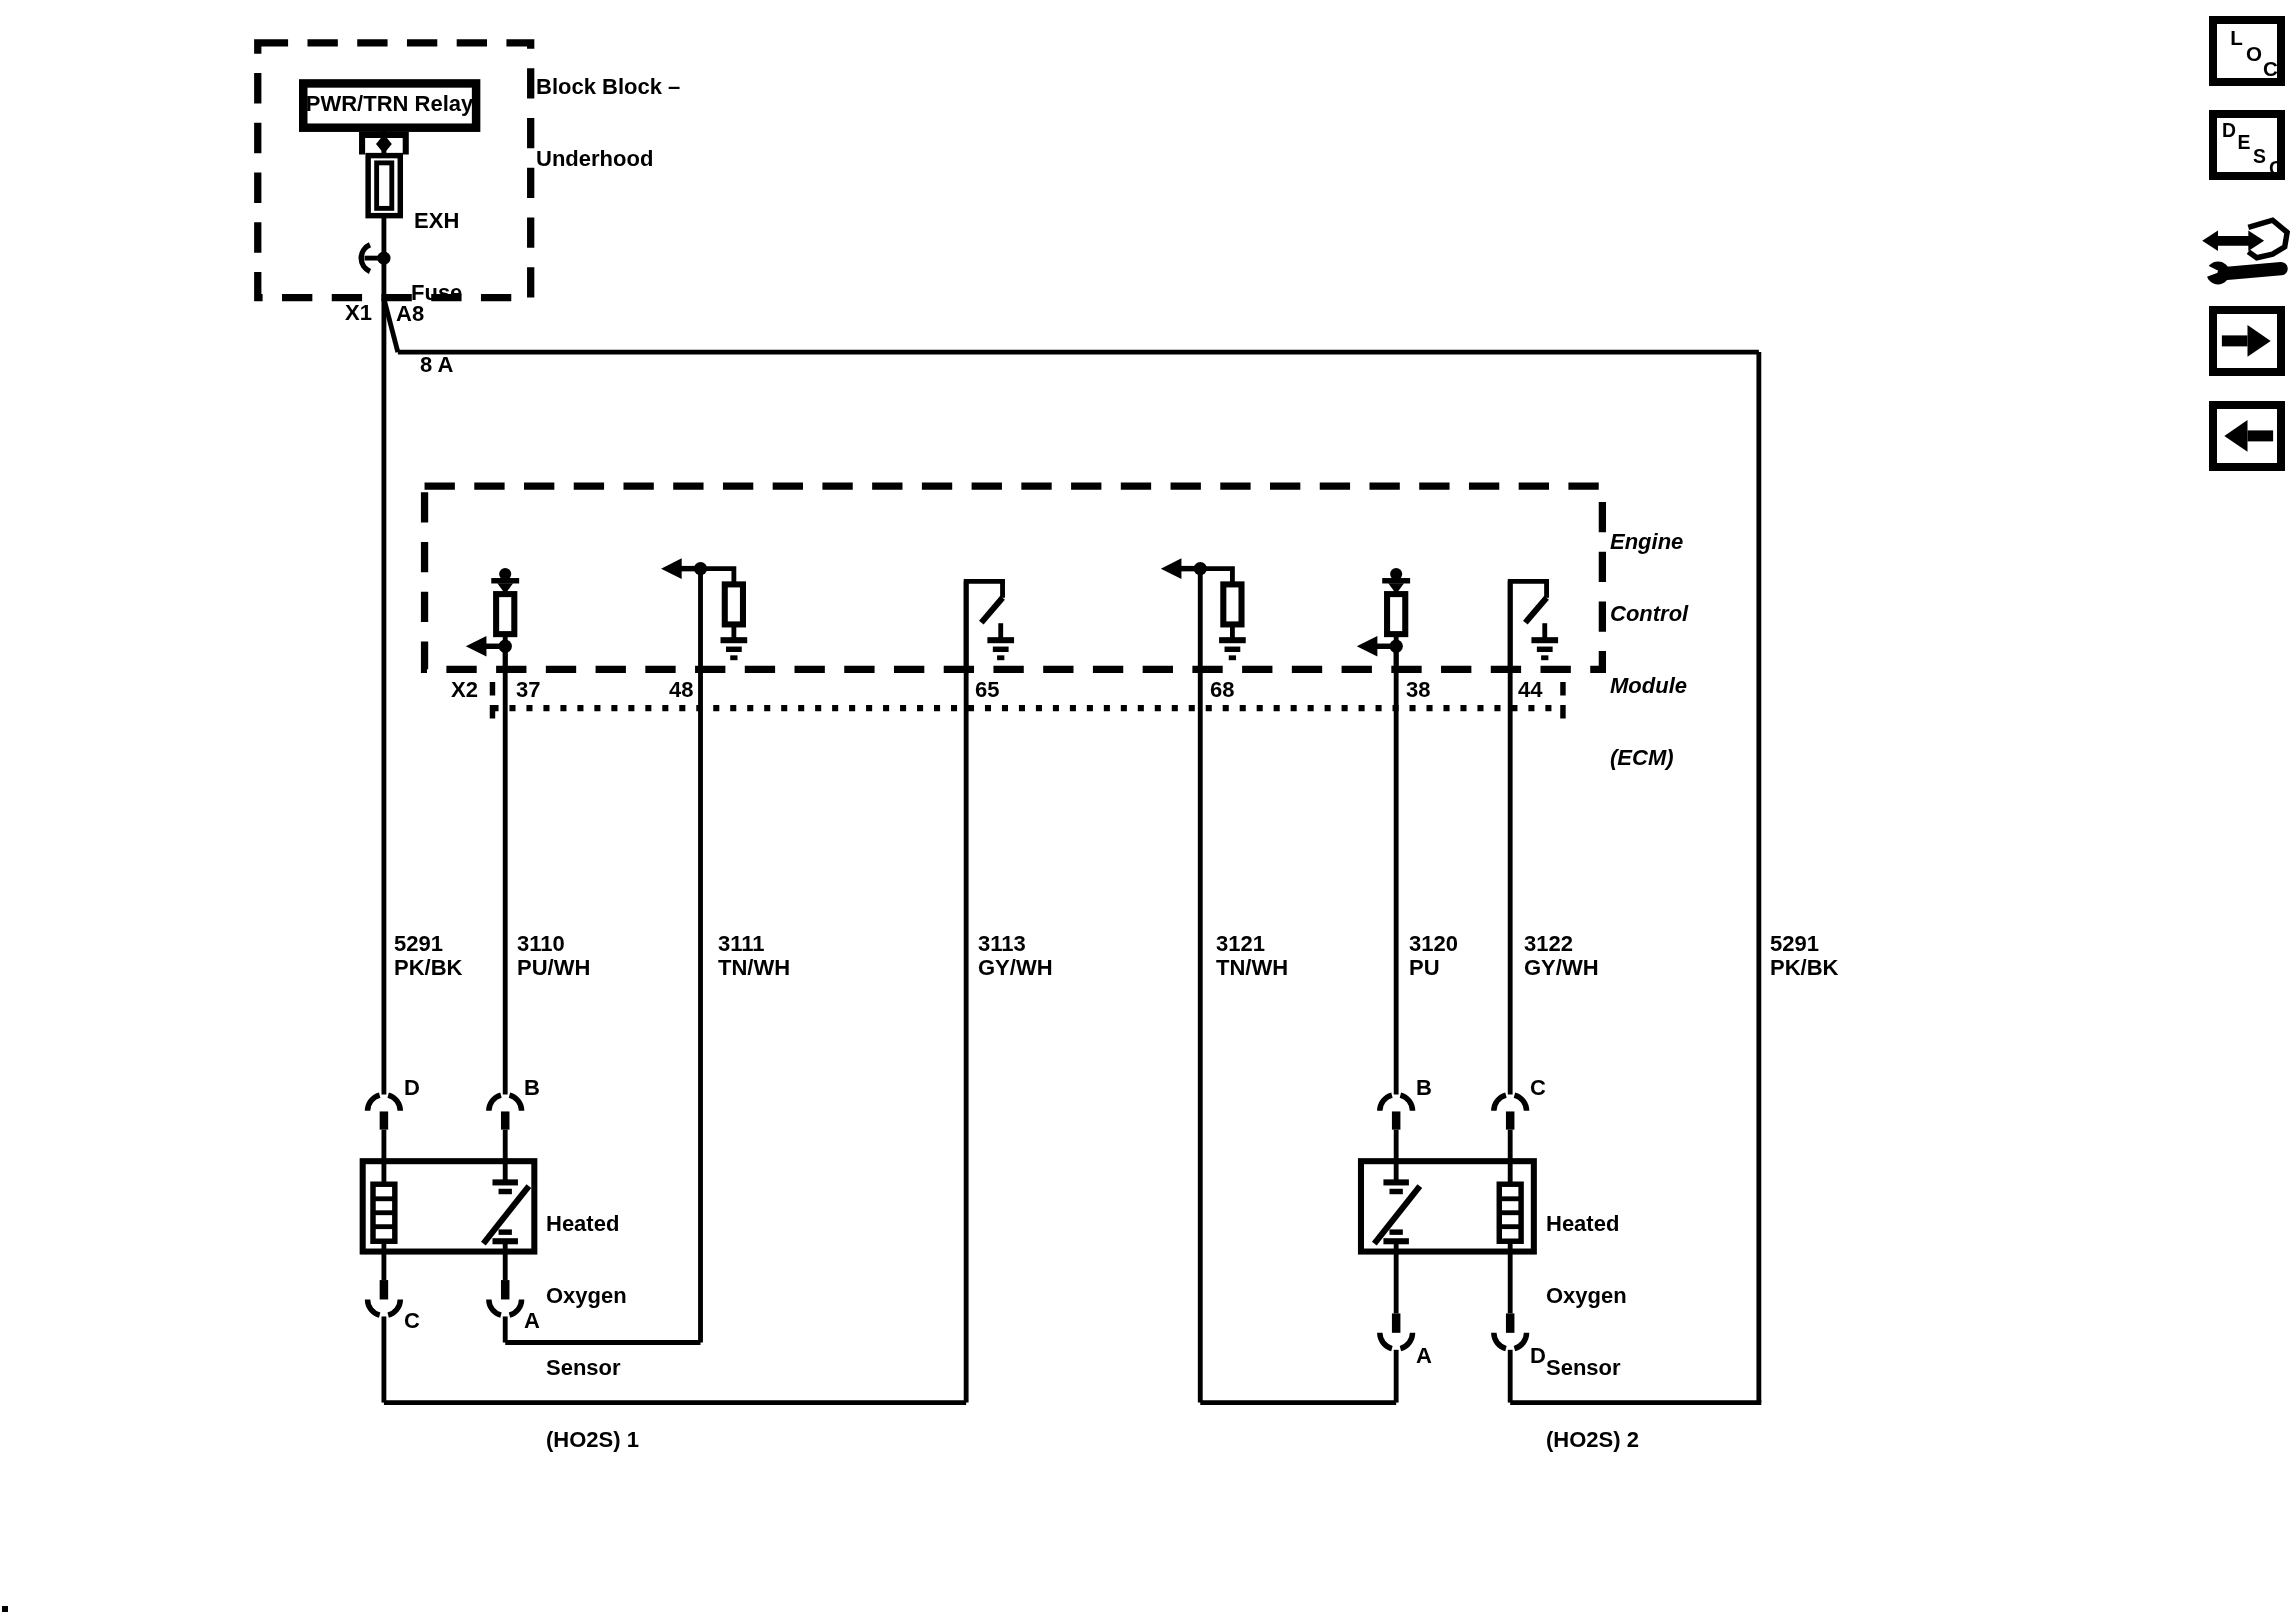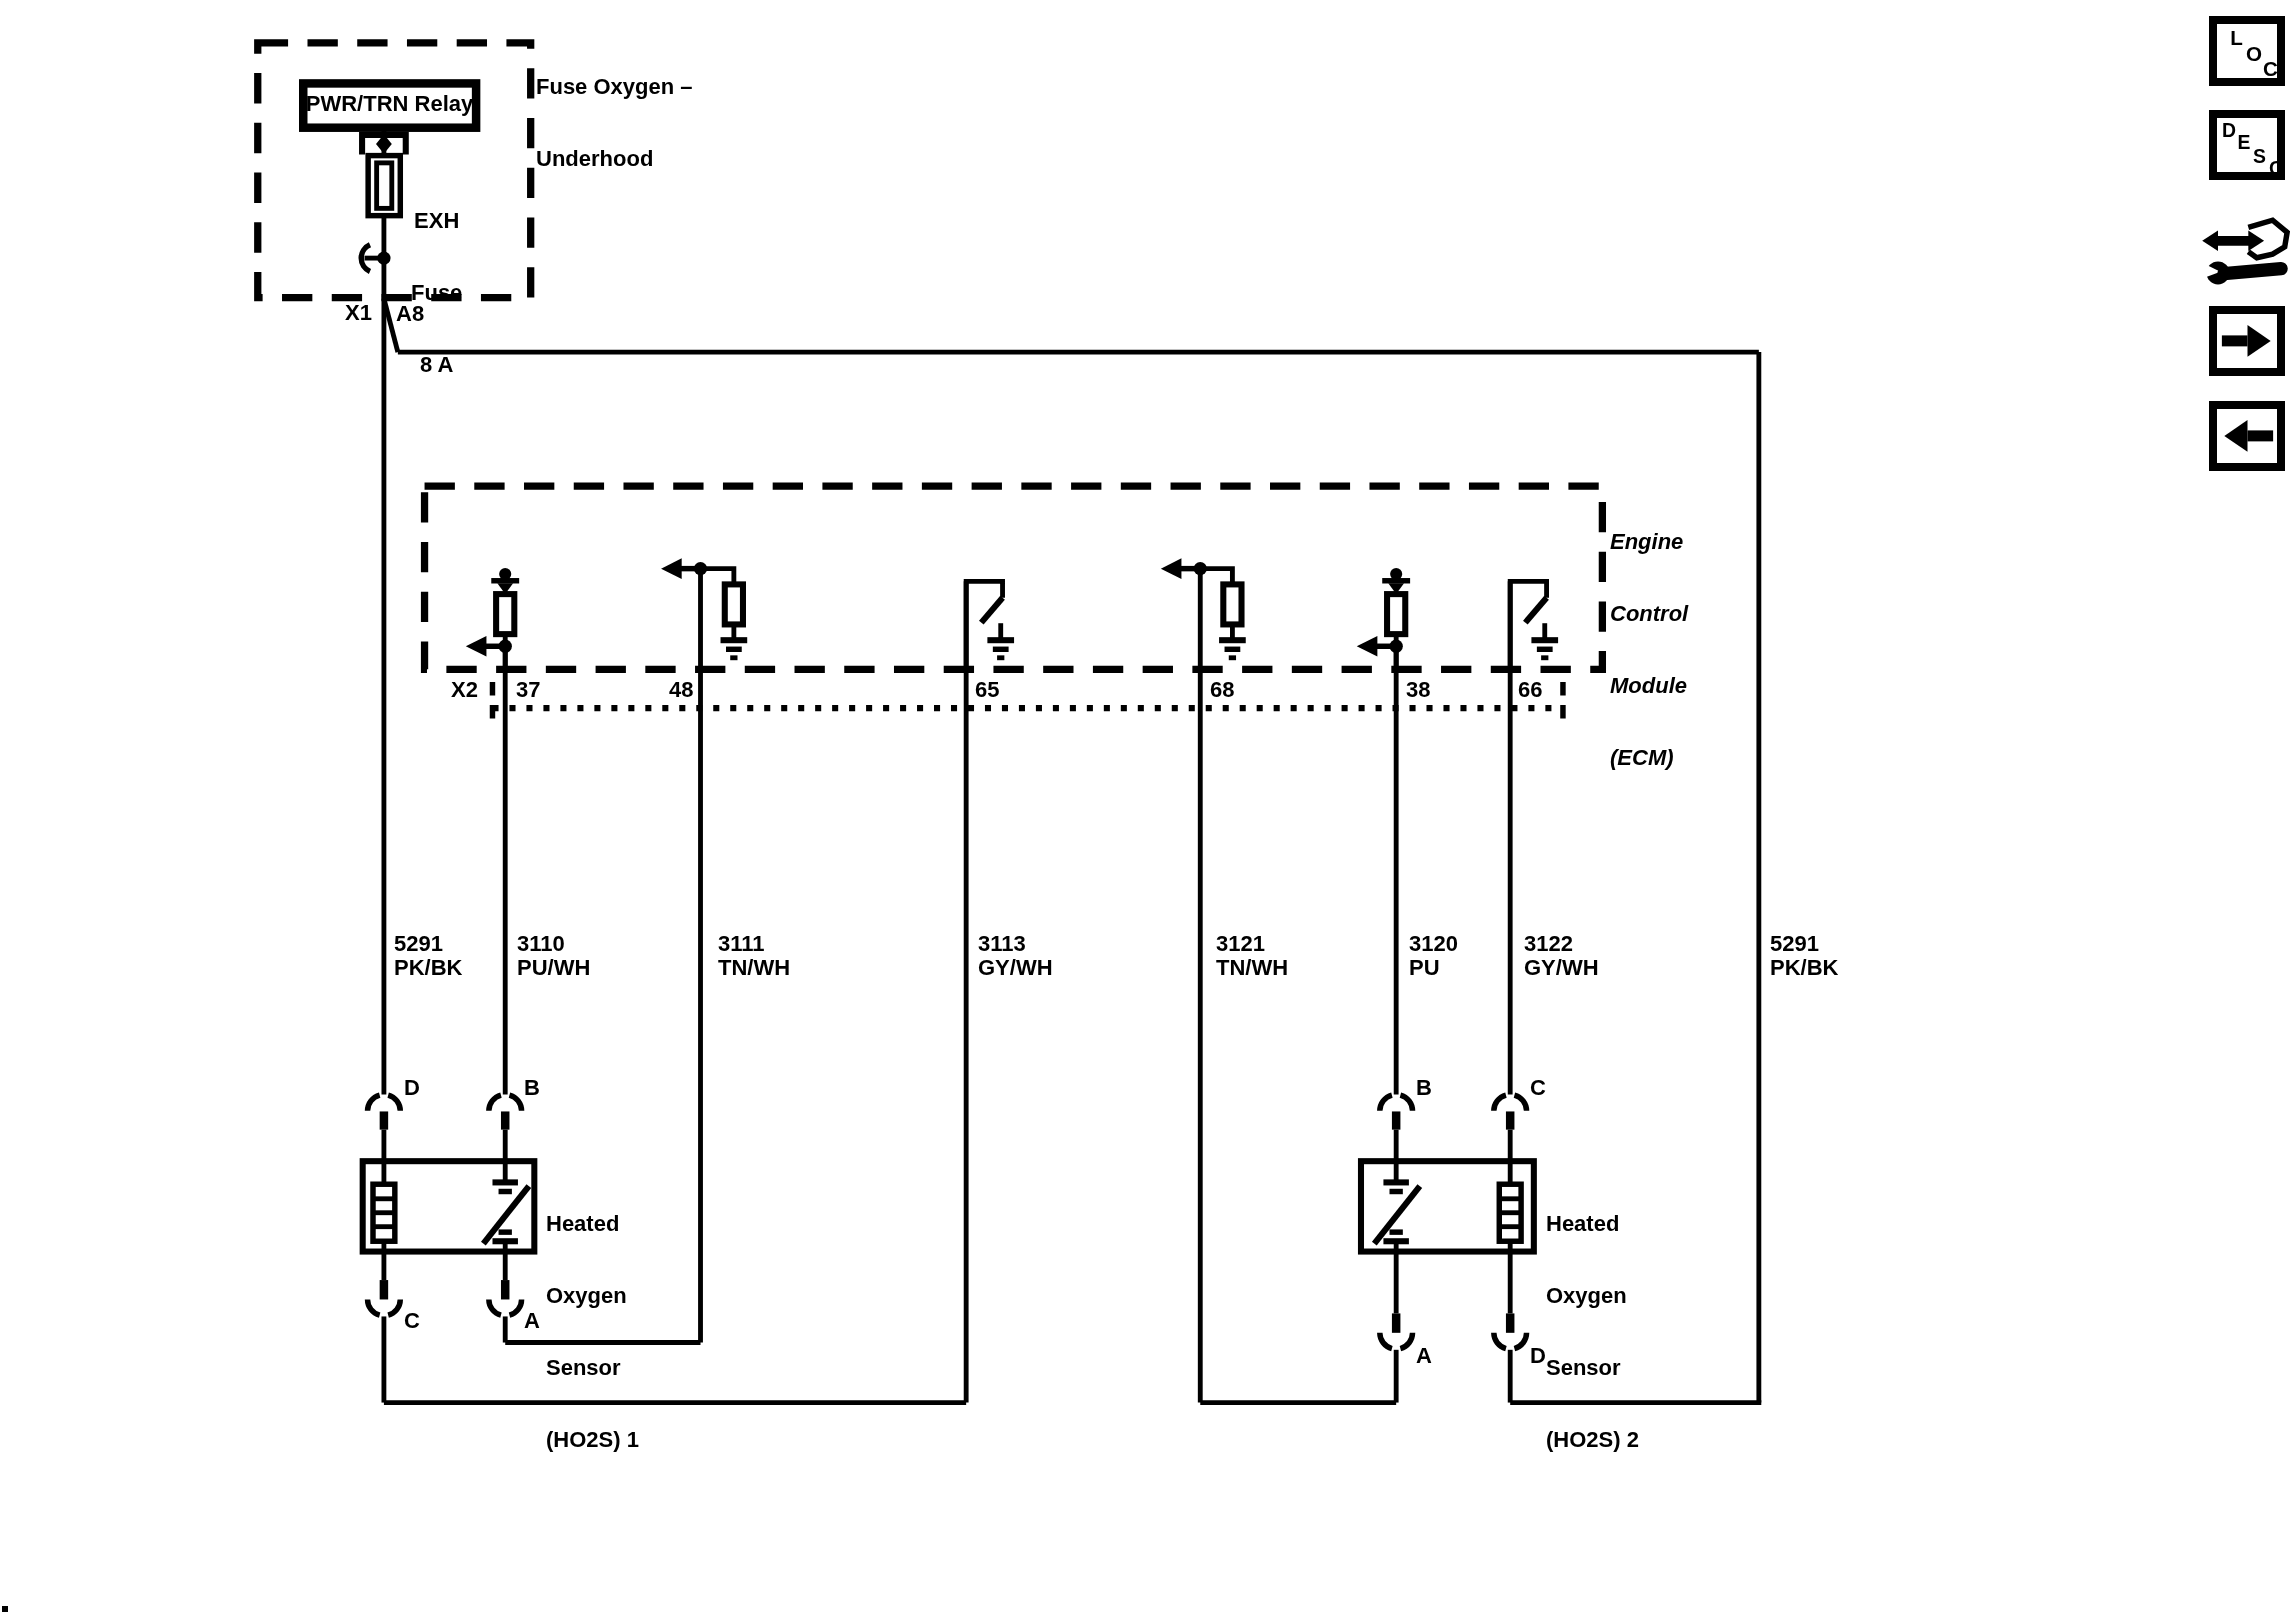--- a/index.html
+++ b/index.html
@@ -229,21 +229,21 @@
   <g>
     <line x1="2490" y1="2063" x2="2490" y2="2165" stroke="#000" stroke-width="8"></line>
     <rect x="2483" y="2165" width="14" height="32" fill="#000"></rect>
     <path d="M2463 2197 A27 27 0 0 0 2483 2223" fill="none" stroke="#000" stroke-width="9"></path>
     <path d="M2497 2223 A27 27 0 0 0 2517 2197" fill="none" stroke="#000" stroke-width="9"></path>
     <line x1="2490" y1="2225" x2="2490" y2="2312" stroke="#000" stroke-width="8"></line>
   </g>
 </svg>
 
 <div class="lbl" style="left:536px;top:27px;">
-  <span>Fuse Oxygen –</span>
+  <span>Block Block –</span>
   <span>Underhood</span>
 </div>
 <div class="lbl" style="left:303px;top:92px;width:173px;text-align:center;">PWR/TRN Relay</div>
 <div class="lbl" style="left:411px;top:161px;text-align:center;">
   <span>EXH</span>
   <span>Fuse</span>
   <span>8 A</span>
 </div>
 <div class="lbl" style="left:345px;top:301px;">X1</div>
 <div class="lbl" style="left:396px;top:302px;">A8</div>
@@ -253,21 +253,21 @@
   <span>Control</span>
   <span>Module</span>
   <span>(ECM)</span>
 </div>
 <div class="lbl" style="left:451px;top:678px;">X2</div>
 <div class="lbl" style="left:516px;top:678px;">37</div>
 <div class="lbl" style="left:669px;top:678px;">48</div>
 <div class="lbl" style="left:975px;top:678px;">65</div>
 <div class="lbl" style="left:1210px;top:678px;">68</div>
 <div class="lbl" style="left:1406px;top:678px;">38</div>
-<div class="lbl" style="left:1518px;top:678px;">66</div>
+<div class="lbl" style="left:1518px;top:678px;">44</div>
 
 <div class="lbl" style="left:394px;top:884px;">
   <span>5291</span><span>PK/BK</span>
 </div>
 <div class="lbl" style="left:517px;top:884px;">
   <span>3110</span><span>PU/WH</span>
 </div>
 <div class="lbl" style="left:718px;top:884px;">
   <span>3111</span><span>TN/WH</span>
 </div>

